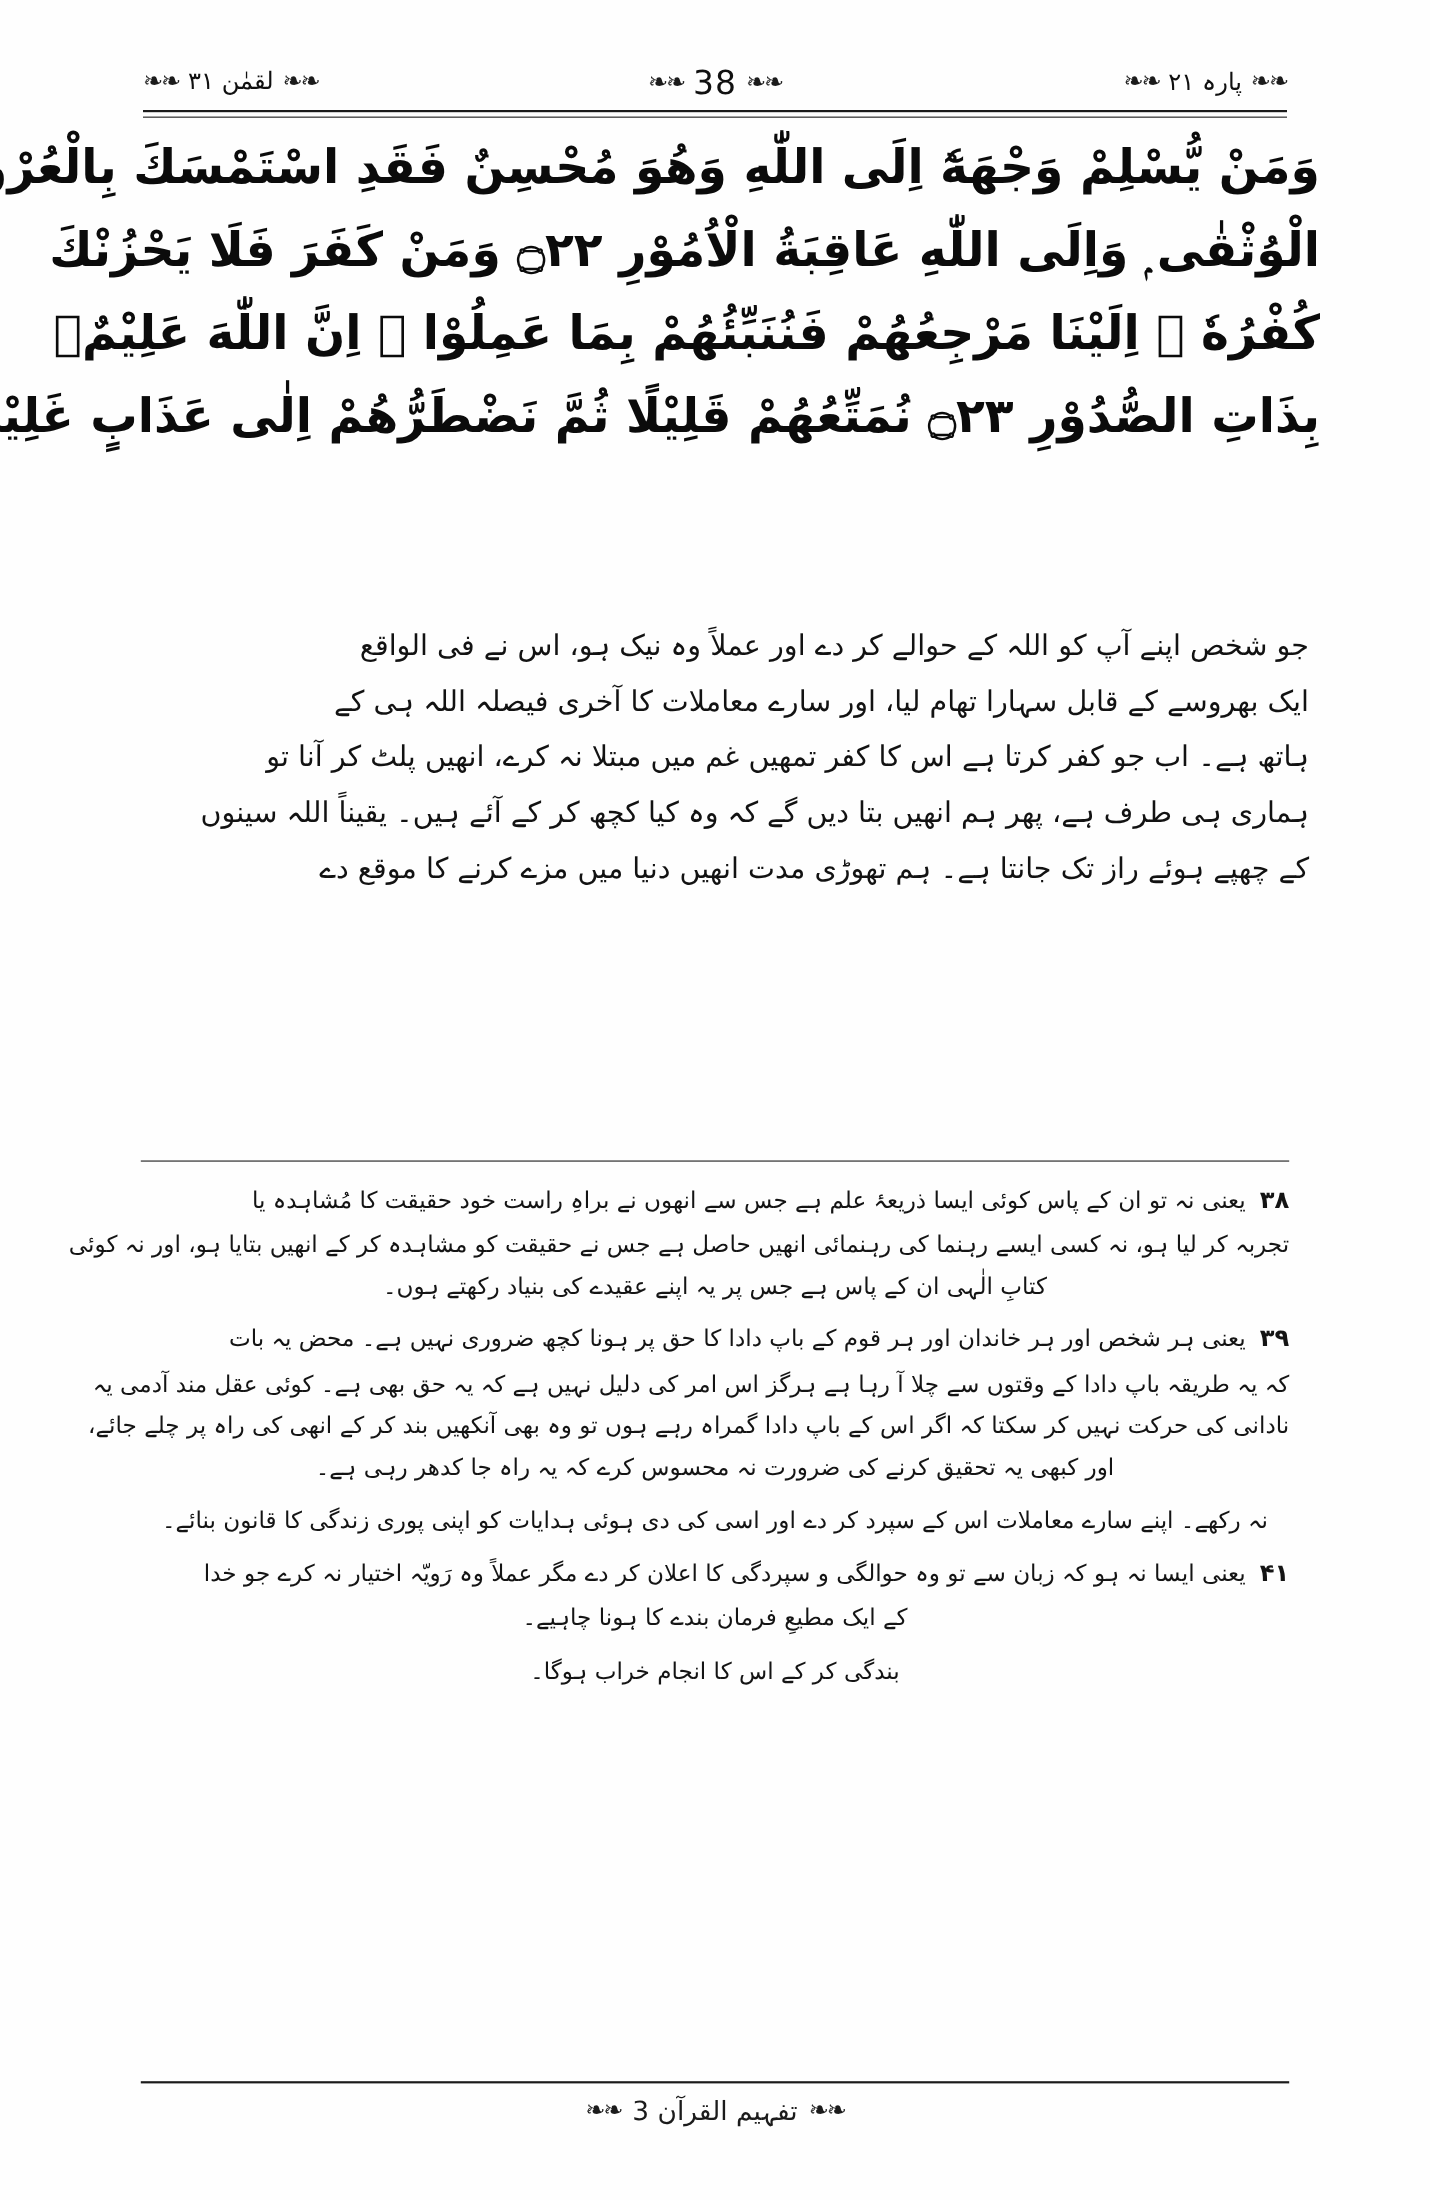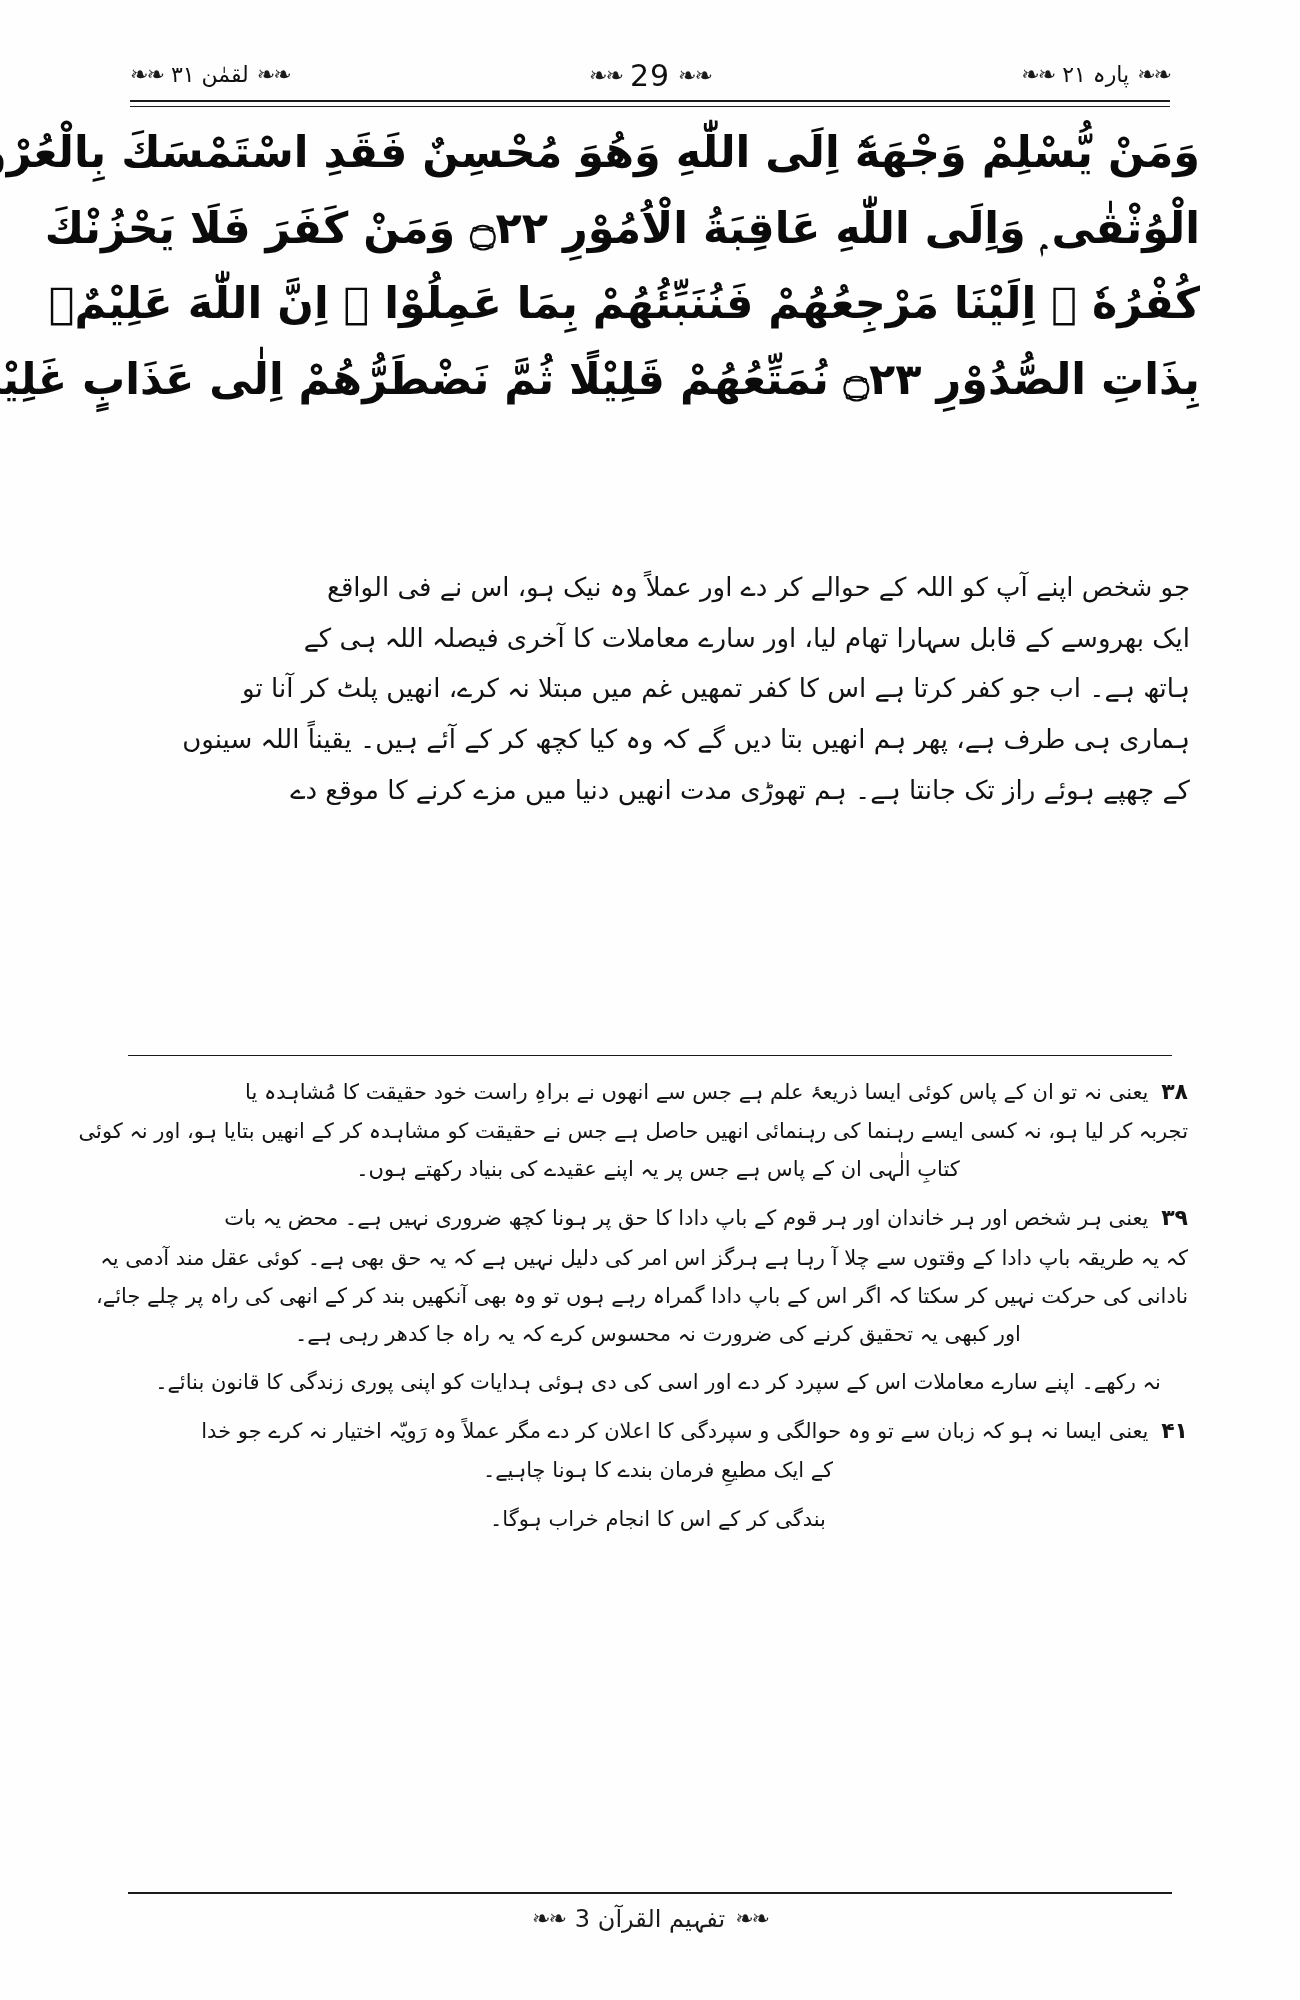--- a/index.html
+++ b/index.html
@@ -116,21 +116,21 @@
     right: 128px;
     top: 1055px;
     border-top: 1.5px solid #1a1a1a;
   }
 
   
   .notes {
     position: absolute;
     top: 1072px;
     left: 128px;
-    right: 112px;
+    right: 128px;
     direction: rtl;
   }
   .note {
     direction: rtl;
     text-align: justify;
     margin-bottom: 10px;
   }
   .note p {
     margin: 0;
     font-size: 21px;
@@ -176,21 +176,21 @@
 
   <div class="header">
     <div class="hdr-item hdr-right">
       <span class="orn">❧❧</span>
       <span class="hdr-label">پارہ ۲۱</span>
       <span class="orn">❧❧</span>
     </div>
 
     <div class="hdr-item hdr-center">
       <span class="orn">❧❧</span>
-      <span class="num">29</span>
+      <span class="num">38</span>
       <span class="orn">❧❧</span>
     </div>
 
     <div class="hdr-item hdr-left">
       <span class="orn">❧❧</span>
       <span class="hdr-label">لقمٰن ۳۱</span>
       <span class="orn">❧❧</span>
     </div>
   </div>
   <div class="header-rule"></div>

